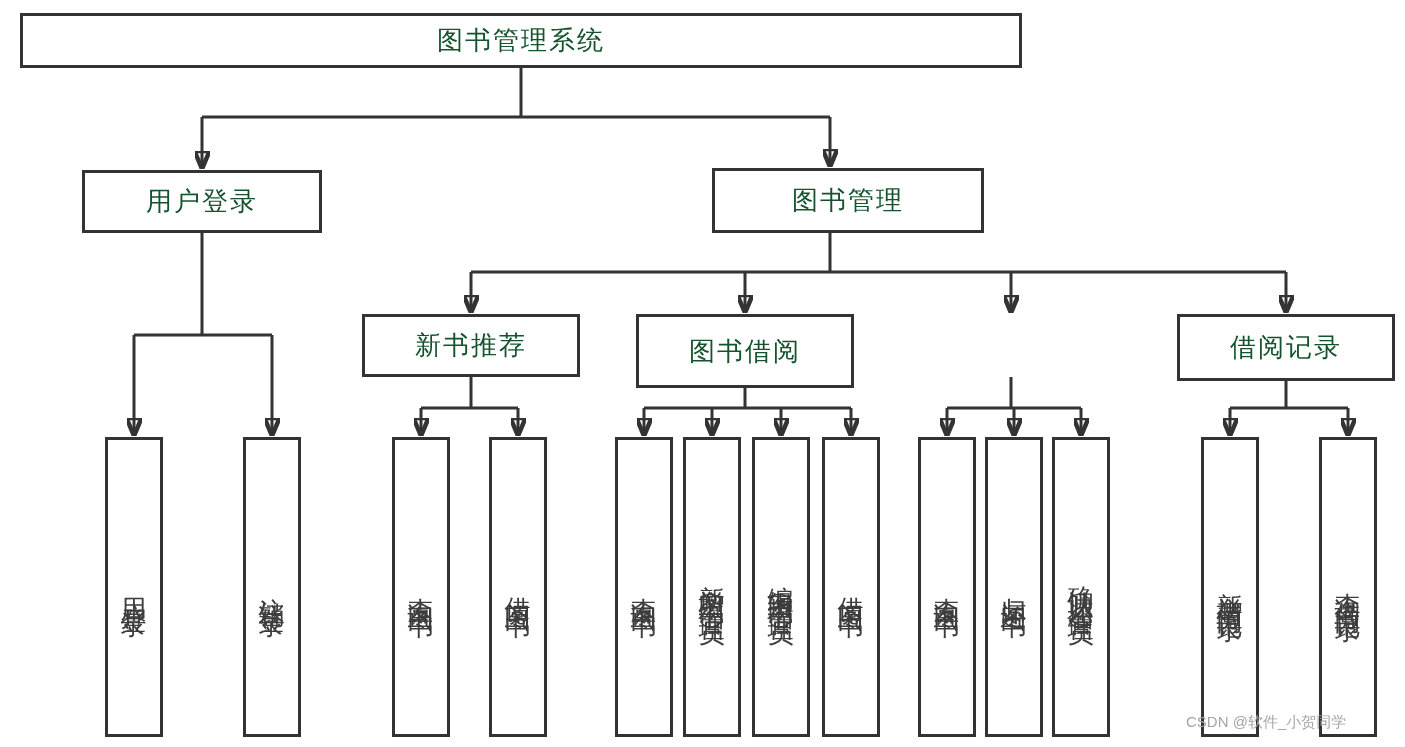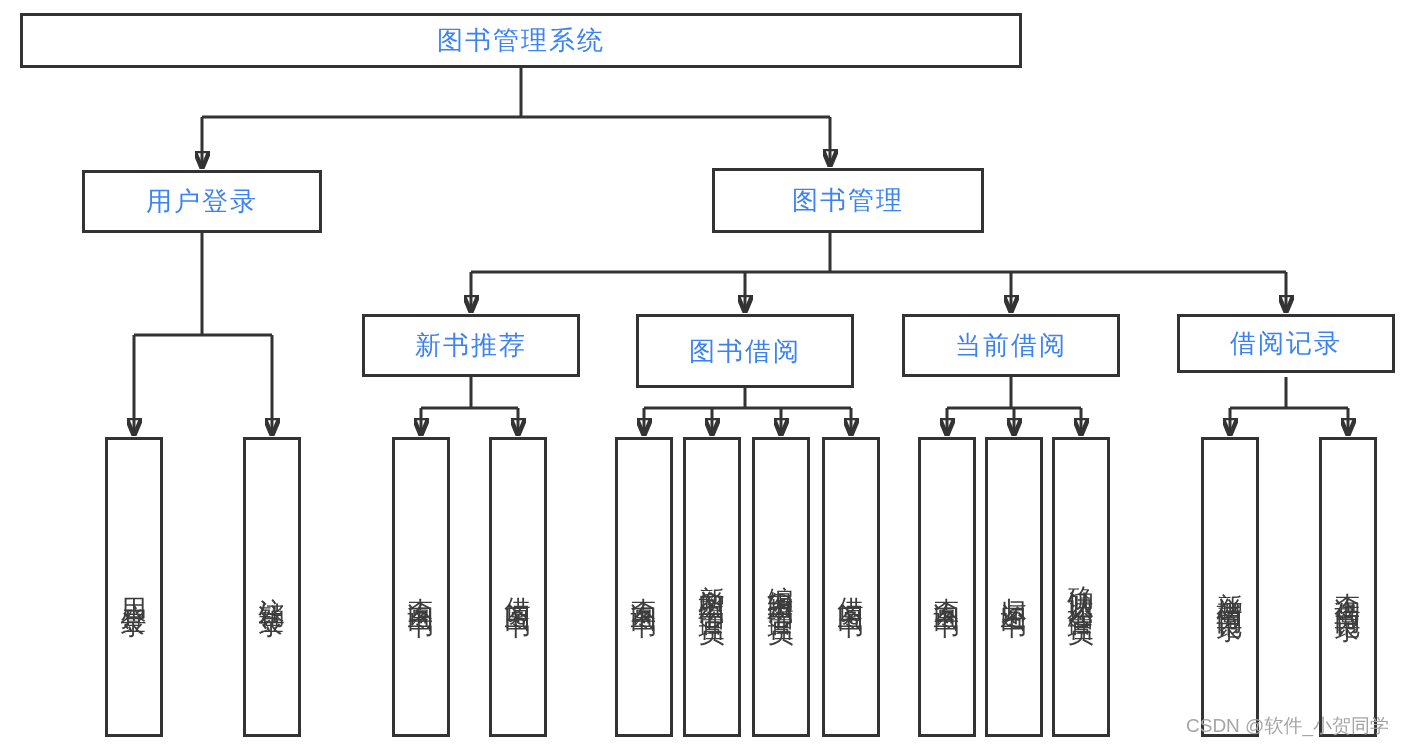--- a/index.html
+++ b/index.html
@@ -4,40 +4,40 @@
 <style>
   * { margin:0; padding:0; box-sizing:border-box; }
   html,body { background:#ffffff; }
   .canvas {
     position:relative; width:1405px; height:747px; background:#ffffff;
     font-family:"Liberation Sans", sans-serif; overflow:hidden;
   }
   .box {
     position:absolute; background:#ffffff; border:3px solid #333333;
     display:flex; align-items:center; justify-content:center;
-    font-size:26px; color:#3b82f6; letter-spacing:2px; white-space:nowrap;
+    font-size:26px; color:#14532d; letter-spacing:2px; white-space:nowrap;
     z-index:2;
   }
   .vbox {
     position:absolute; width:58px; height:300px; top:437px;
     background:#ffffff; border:3px solid #333333;
     display:flex; align-items:center; justify-content:center;
     z-index:2;
   }
   .vtext {
     writing-mode:vertical-rl; text-orientation:mixed;
     font-size:26px; letter-spacing:5px; line-height:1; color:#3d3d3d;
   }
   svg.connectors { position:absolute; left:0; top:0; z-index:1; }
   svg.connectors path, svg.connectors line {
     stroke:#333333; stroke-width:3; fill:none;
   }
   .watermark {
     position:absolute; left:1186px; top:713px;
-    font-size:19px; color:#a5a5a5; z-index:5; white-space:nowrap;
+    font-size:15px; color:#a5a5a5; z-index:5; white-space:nowrap;
   }
 </style>
 </head>
 <body>
 
 <div class="canvas">
 
   <svg class="connectors" width="1405" height="747">
     <defs>
       <marker id="arw" viewBox="0 0 12 10" refX="12" refY="5" markerWidth="18" markerHeight="15" markerUnits="userSpaceOnUse" orient="auto">
@@ -93,22 +93,21 @@
     </g>
   </svg>
 
   <div class="box" style="left:20px; top:13px; width:1002px; height:55px;">图书管理系统</div>
 
   <div class="box" style="left:82px; top:170px; width:240px; height:63px;">用户登录</div>
   <div class="box" style="left:712px; top:168px; width:272px; height:65px;">图书管理</div>
 
   <div class="box" style="left:362px; top:314px; width:218px; height:63px;">新书推荐</div>
   <div class="box" style="left:636px; top:314px; width:218px; height:74px;">图书借阅</div>
-  <div class="box" style="left:902px; top:314px; width:218px; height:63px;">当前借阅</div>
-  <div class="box" style="left:1177px; top:314px; width:218px; height:59px;">借阅记录</div>
+  <div class="box" style="left:1177px; top:314px; width:218px; height:67px;">借阅记录</div>
 
   <div class="vbox" style="left:105px;">
     <span class="vtext">用户登录</span>
   </div>
   <div class="vbox" style="left:243px;">
     <span class="vtext">注销登录</span>
   </div>
 
   <div class="vbox" style="left:392px;">
     <span class="vtext">查询图书</span>

